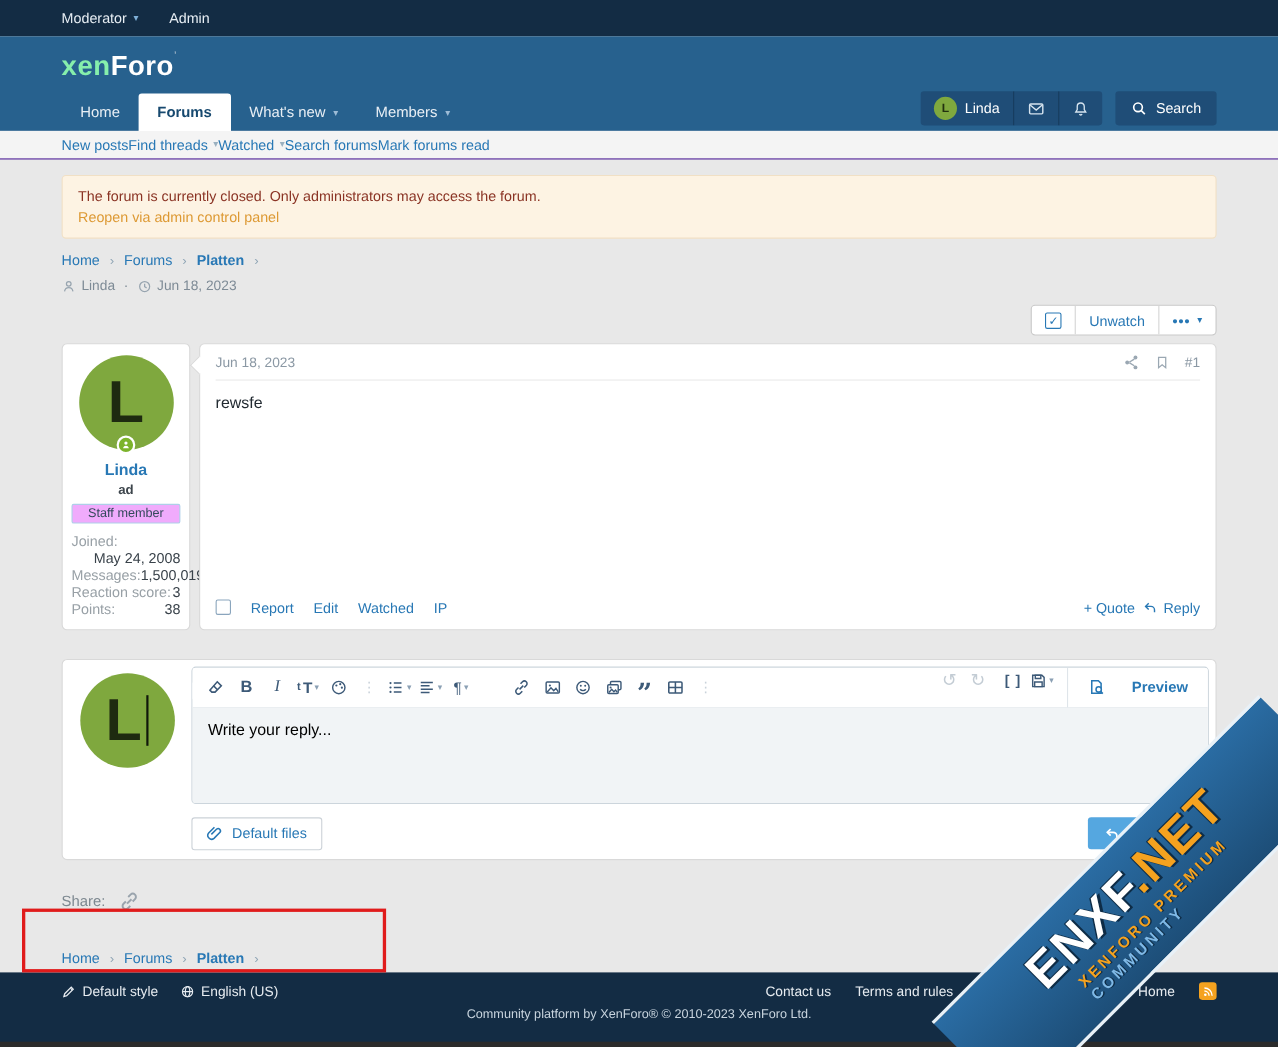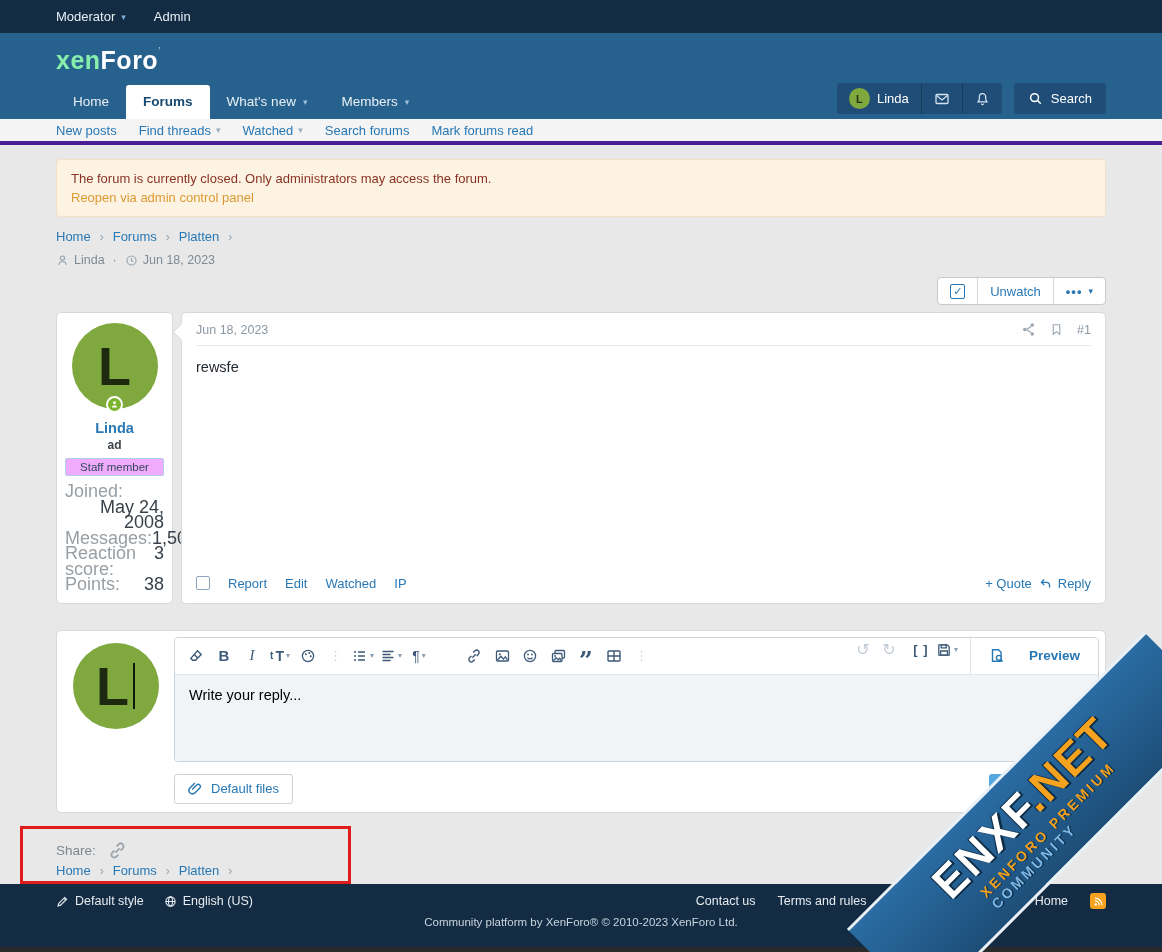--- a/index.html
+++ b/index.html
@@ -29,33 +29,33 @@
   .tab .caret { color:#9dbcd6; }
   .chips { margin-left:auto; display:flex; align-items:center; margin-bottom:5px; }
   .chip-group { display:flex; background:#1f4d77; border-radius:3px; overflow:hidden; }
   .chip { height:31px; display:flex; align-items:center; gap:7px; padding:0 12px; color:#ffffff; cursor:pointer; border-right:1px solid #173c5e; }
   .chip:last-child { border-right:none; }
   .chip-avatar { width:21px; height:21px; border-radius:50%; background:#7fa83e; color:#22300f; font-weight:700; font-size:11px; display:flex; align-items:center; justify-content:center; }
   .chip-icon { color:#d6e4ef; }
   .search-chip { margin-left:12px; background:#1f4d77; border-radius:3px; height:31px; display:flex; align-items:center; gap:8px; padding:0 14px; color:#fff; cursor:pointer; }
 
   
-  .subnav { height:26px; background:#f4f4f4; border-bottom:4px solid #4c1d95; display:flex; align-items:center; gap:22px; padding:0 56px; }
+  .subnav { height:26px; background:#f4f4f4; border-bottom:1px solid #4c1d95; display:flex; align-items:center; padding:0 56px; }
   .subnav .sn-item { color:#2878b5; font-size:13px; display:flex; align-items:center; gap:5px; cursor:pointer; }
   .subnav .caret { color:#9ab0c0; }
 
   
   .page { padding:0 56px; }
   .notice { margin-top:14px; background:#fdf3e3; border:1px solid #f1e0c5; border-radius:4px; padding:9px 14px; font-size:13px; line-height:19px; }
   .notice .n-text { color:#8a3324; }
   .notice .n-link { color:#dd9933; cursor:pointer; }
 
   .crumbs { margin-top:12px; display:flex; align-items:center; gap:9px; font-size:13px; }
   .crumb { color:#2878b5; cursor:pointer; }
-  .crumb.bold { font-weight:400; }
+  .crumb.bold { font-weight:700; }
   .crumb-sep { color:#8fa5b5; font-size:12px; }
 
   .meta-row { margin-top:9px; display:flex; align-items:center; gap:5px; color:#7e8b96; font-size:12.5px; }
   .meta-row .m-icon { color:#97a4af; }
   .meta-row .m-dot { margin:0 3px; }
 
   .actions-row { margin-top:10px; display:flex; justify-content:flex-end; }
   .btn-group { display:flex; background:#fff; border:1px solid #c9c9c9; border-radius:4px; height:28px; overflow:hidden; }
   .seg { display:flex; align-items:center; gap:6px; padding:0 12px; color:#2878b5; font-size:13px; border-right:1px solid #d5d5d5; cursor:pointer; }
   .seg:last-child { border-right:none; }
@@ -63,21 +63,21 @@
   .dots { letter-spacing:1px; font-weight:700; }
 
   
   .post-row { margin-top:7px; display:flex; gap:8px; min-height:244px; align-items:stretch; }
   .user-card { width:117px; flex:none; background:#fff; border:1px solid #d9d9d9; border-radius:5px; display:flex; flex-direction:column; align-items:center; padding:10px 8px; }
   .avatar { width:86px; height:86px; border-radius:50%; background:#7fa83e; color:#1e2a10; font-weight:700; font-size:54px; display:flex; align-items:center; justify-content:center; cursor:pointer; }
   .online-badge { width:17px; height:17px; border-radius:50%; background:#7cb32c; border:2px solid #ffffff; margin-top:-13px; display:flex; align-items:center; justify-content:center; }
   .uname { margin-top:7px; color:#2878b5; font-weight:700; font-size:14.5px; cursor:pointer; }
   .utitle { margin-top:2px; color:#3d454c; font-weight:700; font-size:12px; }
   .badge-staff { margin-top:6px; width:100%; text-align:center; background:#f0abfc; border:1px solid #aecfe8; border-radius:2px; color:#34495c; font-size:11.5px; padding:2px 0; }
-  .stats { margin-top:8px; width:100%; font-size:18px; line-height:15.5px; }
+  .stats { margin-top:8px; width:100%; font-size:13px; line-height:15.5px; }
   .stat-row { display:flex; justify-content:space-between; }
   .stat-label { color:#98a0a6; }
   .stat-value { color:#39424a; text-align:right; }
 
   .content-card { flex:1; background:#fff; border:1px solid #d9d9d9; border-radius:5px; position:relative; padding:9px 14px 12px 14px; display:flex; flex-direction:column; }
   .notch { position:absolute; left:-7px; top:13px; width:12px; height:12px; background:#fff; border-left:1px solid #d9d9d9; border-bottom:1px solid #d9d9d9; transform:rotate(45deg); }
   .post-date-row { display:flex; align-items:center; border-bottom:1px solid #e9e9e9; padding-bottom:8px; }
   .post-date { color:#8b98a4; font-size:12.5px; cursor:pointer; }
   .pd-icons { margin-left:auto; display:flex; align-items:center; gap:14px; color:#9aa7b2; }
   .post-num { color:#8b98a4; font-size:12.5px; cursor:pointer; }

